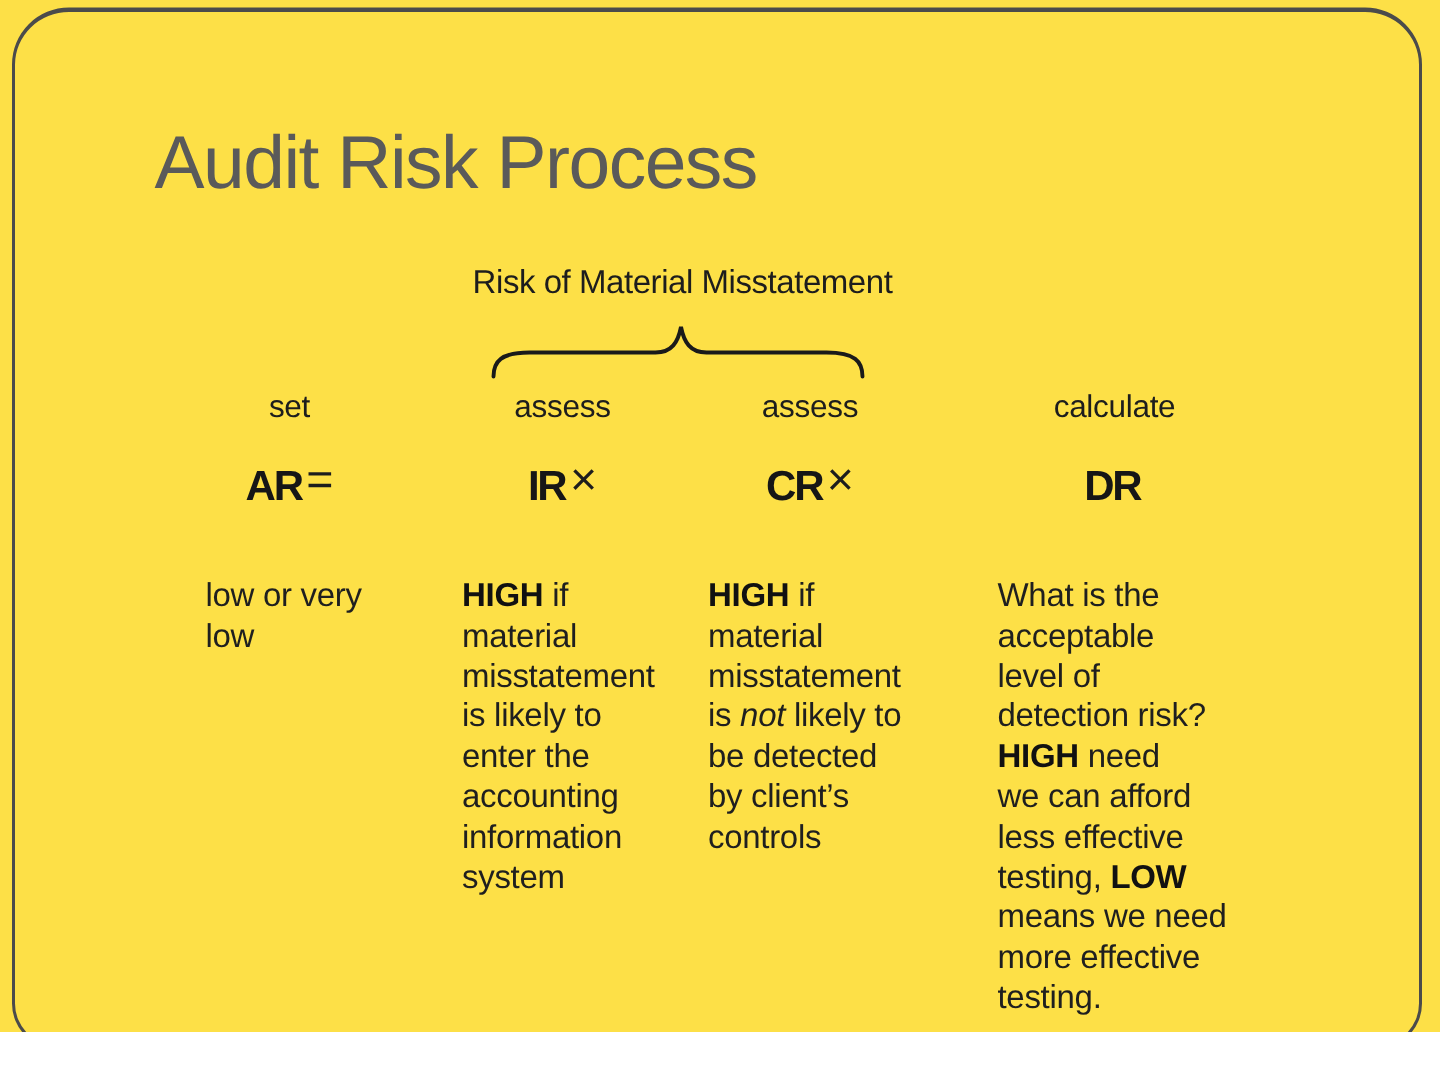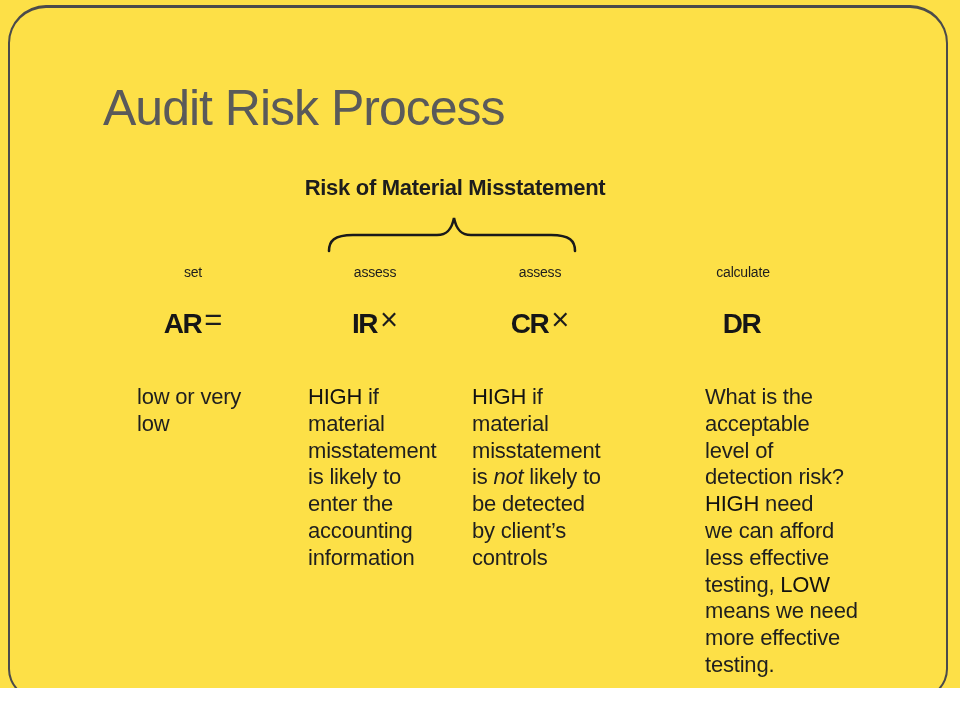--- a/index.html
+++ b/index.html
@@ -40,21 +40,21 @@
     color: var(--title-color, #5a5a5a);
     white-space: nowrap;
   }
   .group-label {
     position: absolute;
     left: 280px;
     top: 175px;
     width: 350px;
     text-align: center;
     font-size: 22px;
-    font-weight: bold;
+    font-weight: normal;
     letter-spacing: -0.3px;
     white-space: nowrap;
   }
   .brace {
     position: absolute;
     left: 327px;
     top: 215px;
     width: 250px;
     height: 38px;
   }
@@ -67,21 +67,21 @@
   .column {
     position: absolute;
     top: 0;
   }
   .col-1 { left: 137px; width: 112px; }
   .col-2 { left: 300px; width: 150px; }
   .col-3 { left: 465px; width: 150px; }
   .col-4 { left: 658px; width: 170px; }
   .action {
     text-align: center;
-    font-size: 14px;
+    font-size: 21px;
     line-height: 24px;
     letter-spacing: -0.2px;
   }
   .formula {
     text-align: center;
     margin-top: 15px;
     height: 48px;
     line-height: 48px;
     white-space: nowrap;
   }
@@ -100,23 +100,23 @@
   }
   .body {
     margin-top: 37px;
     font-size: 22px;
     line-height: 26.8px;
     letter-spacing: -0.2px;
     color: #1f1f1f;
   }
   .col-2 .body { padding-left: 8px; }
   .col-3 .body { padding-left: 7px; }
-  .col-4 .body { padding-left: 7px; margin-left: 40px; }
+  .col-4 .body { padding-left: 7px; }
   .line { white-space: nowrap; }
-  .line .b { font-weight: normal; color: #111; }
+  .line .b { font-weight: bold; color: #111; }
   .line .i { font-style: italic; }
   .page-number {
     position: absolute;
     left: 902px;
     top: 693px;
     font-family: "Liberation Serif", serif;
     font-size: 19px;
     color: #1a1a1a;
   }
 </style>
@@ -148,20 +148,21 @@
     <div class="action">assess</div>
     <div class="formula"><span class="symbol">IR</span><span class="operator">×</span></div>
     <div class="body">
           <div class="line"><span class="b">HIGH</span><span> if</span></div>
           <div class="line"><span>material</span></div>
           <div class="line"><span>misstatement</span></div>
           <div class="line"><span>is likely to</span></div>
           <div class="line"><span>enter the</span></div>
           <div class="line"><span>accounting</span></div>
           <div class="line"><span>information</span></div>
+          <div class="line"><span>system</span></div>
         </div>
   </div>
 
   <div class="column col-3">
     <div class="action">assess</div>
     <div class="formula"><span class="symbol">CR</span><span class="operator">×</span></div>
     <div class="body">
           <div class="line"><span class="b">HIGH</span><span> if</span></div>
           <div class="line"><span>material</span></div>
           <div class="line"><span>misstatement</span></div>

